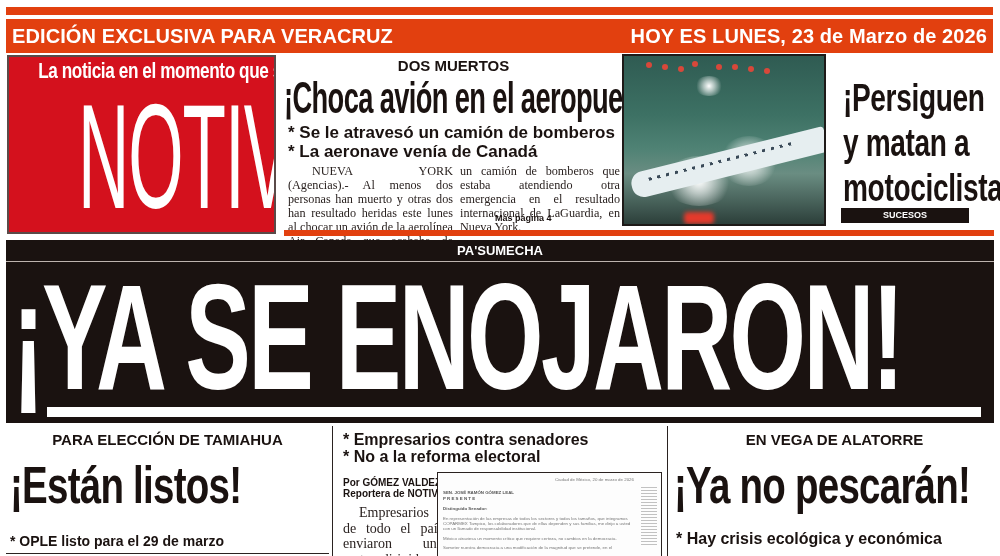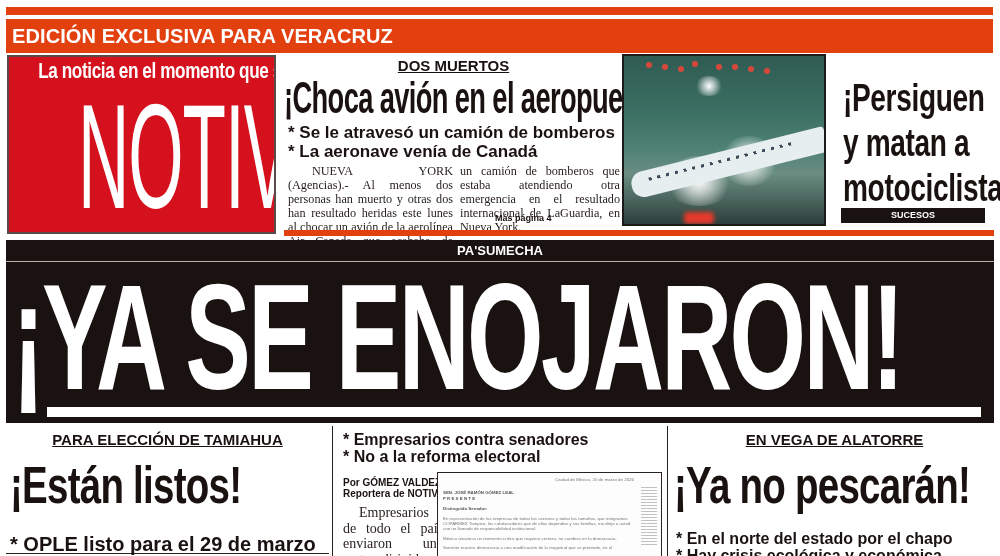--- a/index.html
+++ b/index.html
@@ -18,21 +18,21 @@
     .logo { left: 7px; top: 55px; width: 269px; height: 179px; background: #d4111d; border: 2px solid #5a4a48;
       overflow: hidden; }
     .logo-slogan { position: absolute; left: 0; top: 1px; width: 100%; text-align: center; color: #fff;
       font-family: "Liberation Sans", sans-serif; font-weight: bold; font-size: 22px;
       transform: scaleX(0.78); transform-origin: center top; white-space: nowrap; letter-spacing: -0.5px; }
     .logo-name { position: absolute; left: 0; top: 26px; width: 100%; text-align: center; color: #fff;
       font-family: "Liberation Sans", sans-serif; font-weight: normal; font-size: 148px; line-height: 148px;
       transform: scaleX(0.48); transform-origin: center top; white-space: nowrap; letter-spacing: -2px; }
 
     
-    .kicker { font-weight: bold; text-decoration: underline; text-align: center; color: #1a1210; white-space: nowrap; }
+    .kicker { font-weight: bold; text-align: center; color: #1a1210; white-space: nowrap; }
     .plane-kicker { left: 286px; top: 57px; width: 335px; font-size: 15px; }
     .plane-headline { left: 284px; top: 72px; width: 340px; font-size: 44px; font-weight: bold; white-space: nowrap;
       transform: scaleX(0.62); transform-origin: left top; line-height: 52px; letter-spacing: -1px; }
     .bullets { font-weight: bold; white-space: nowrap; }
     .plane-bullets { left: 288px; top: 123px; font-size: 17px; line-height: 19px; }
     .body-text { font-family: "Liberation Serif", serif; font-size: 12.2px; line-height: 14px; text-align: justify; color: #2a2220; }
     .plane-col1 { left: 288px; top: 164px; width: 165px; text-indent: 24px; }
     .plane-col2 { left: 460px; top: 164px; width: 160px; }
     .more-page { left: 495px; top: 213px; font-size: 9px; font-weight: bold; }
     .orange-rule-1 { left: 284px; top: 230px; width: 338px; height: 6px; background: #e2400f; }
@@ -44,21 +44,21 @@
     .photo .glow { position: absolute; border-radius: 50%; background: radial-gradient(circle, #fff 0%, rgba(255,255,255,0.6) 30%, rgba(255,255,255,0) 70%); }
     .photo .plane { position: absolute; left: 8px; top: 118px; width: 200px; height: 26px; background: #e6eef0;
       transform: rotate(-14deg); transform-origin: left center; border-radius: 12px 4px 4px 12px; }
     .photo .window-row { position: absolute; left: 18px; top: 8px; width: 150px; height: 3px;
       background: repeating-linear-gradient(90deg, #3a4a58 0 3px, transparent 3px 9px); }
     .photo .fire { position: absolute; left: 60px; top: 156px; width: 30px; height: 12px; background: #e43a2c; border-radius: 4px; filter: blur(2px); }
 
     
     .side-headline { left: 843px; top: 75px; width: 160px; font-size: 39px; font-weight: bold; line-height: 45px;
       transform: scaleX(0.72); transform-origin: left top; white-space: nowrap; letter-spacing: -0.5px; }
-    .sucesos-bar { left: 841px; top: 208px; width: 144px; height: 15px; background: #1a1210; color: #fff;
+    .sucesos-bar { left: 841px; top: 208px; width: 128px; height: 15px; background: #1a1210; color: #fff;
       font-size: 9px; font-weight: bold; text-align: center; line-height: 15px; }
     .orange-rule-2 { left: 622px; top: 230px; width: 372px; height: 6px; background: #e2400f; }
 
     
     .banner { left: 6px; top: 240px; width: 988px; height: 183px; background: #1a1210; }
     .banner-kicker-line { left: 6px; top: 261px; width: 988px; height: 1px; background: #bdb3ae; }
     .banner-kicker { left: 400px; top: 243px; width: 200px; text-align: center; color: #fff; font-size: 13px;
       font-weight: bold; }
     .banner-headline { left: 12px; top: 262px; width: 990px; color: #fff; font-weight: bold; font-size: 150px;
       line-height: 150px; white-space: nowrap; transform: scaleX(0.655); transform-origin: left top; letter-spacing: -4px; }
@@ -66,21 +66,21 @@
 
     
     .col-rule { width: 1px; background: #2a2220; }
     .rule-left { left: 332px; top: 426px; height: 130px; }
     .rule-right { left: 667px; top: 426px; height: 130px; }
     .rule-under-left { left: 6px; top: 553px; width: 323px; height: 1px; background: #2a2220; }
 
     .tam-kicker { left: 10px; top: 431px; width: 315px; font-size: 15px; }
     .tam-headline { left: 10px; top: 455px; width: 330px; font-size: 52px; font-weight: bold; line-height: 60px;
       transform: scaleX(0.74); transform-origin: left top; white-space: nowrap; letter-spacing: -1px; }
-    .tam-bullet { left: 10px; top: 533px; font-size: 20px; }
+    .tam-bullet { left: 10px; top: 533px; font-size: 14px; }
 
     .emp-bullets { left: 343px; top: 431px; font-size: 16px; line-height: 17px; }
     .byline { left: 343px; top: 477px; font-size: 10px; font-weight: bold; line-height: 11px; }
     .emp-body { left: 343px; top: 505px; width: 100px; font-family: "Liberation Serif", serif; font-size: 14px;
       line-height: 15.5px; text-align: justify; text-indent: 16px; color: #2a2220; }
 
     .letter { left: 437px; top: 472px; width: 225px; height: 90px; border: 1.5px solid #2a2220; background: #fdfdfd;
       padding: 4px 5px; color: #777; font-size: 4.4px; line-height: 5.4px; overflow: hidden; }
     .letter .date { text-align: right; margin-right: 22px; margin-bottom: 8px; }
     .letter .recipient { font-weight: bold; color: #555; }
@@ -93,20 +93,21 @@
     .vega-headline { left: 674px; top: 455px; width: 330px; font-size: 52px; font-weight: bold; line-height: 60px;
       transform: scaleX(0.74); transform-origin: left top; white-space: nowrap; letter-spacing: -1px; }
     .vega-bullets { left: 676px; top: 530px; font-size: 16px; line-height: 17px; }
   </style>
 </head>
 <body>
 
 <div class="abs top-stripe"></div>
 <div class="abs edition-bar">
   <span>EDICIÓN EXCLUSIVA PARA VERACRUZ</span>
+  <span>HOY ES LUNES, 23 de Marzo de 2026</span>
 </div>
 
 <div class="abs logo">
   <div class="logo-slogan">La noticia en el momento que sucede</div>
   <div class="logo-name">NOTIVER</div>
 </div>
 
 <div class="abs kicker plane-kicker">DOS MUERTOS</div>
 <div class="abs plane-headline">¡Choca avión en el aeropuerto!</div>
 <div class="abs bullets plane-bullets">
@@ -174,15 +175,14 @@
   <div class="greet">Distinguido Senador:</div>
   <p>En representación de las empresas de todos los sectores y todos los tamaños, que integramos COPARMEX Tampico, los colaboradores que de ellas dependen y sus familias, me dirijo a usted con un llamado de responsabilidad institucional.</p>
   <p>México atraviesa un momento crítico que requiere certeza, no cambios en la democracia.</p>
   <p>Someter nuestra democracia a una modificación de la magnitud que se pretende, en el</p>
   <div class="sidebar-addr"></div>
 </div>
 
 <div class="abs kicker vega-kicker">EN VEGA DE ALATORRE</div>
 <div class="abs vega-headline">¡Ya no pescarán!</div>
 <div class="abs bullets vega-bullets">
-  <div>* En el norte del estado por el chapo</div>
   <div>* Hay crisis ecológica y económica</div>
 </div>
 
 </body></html>

